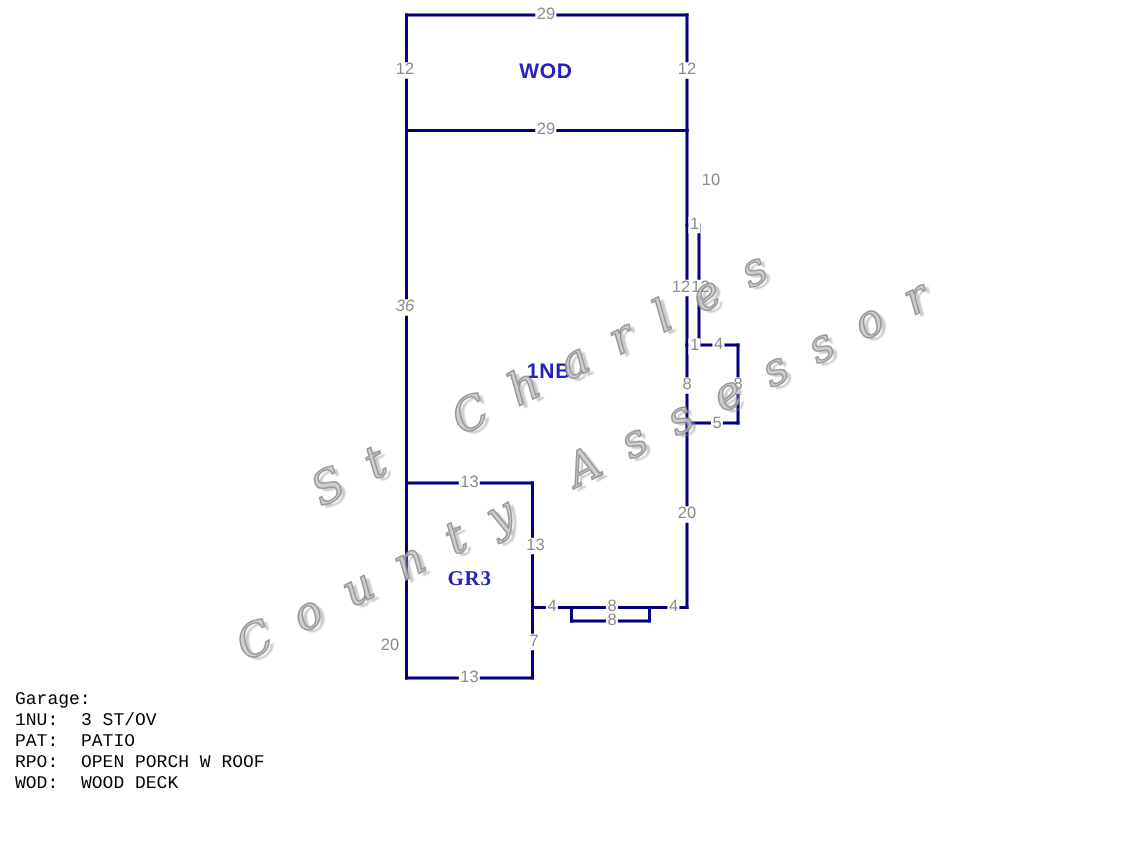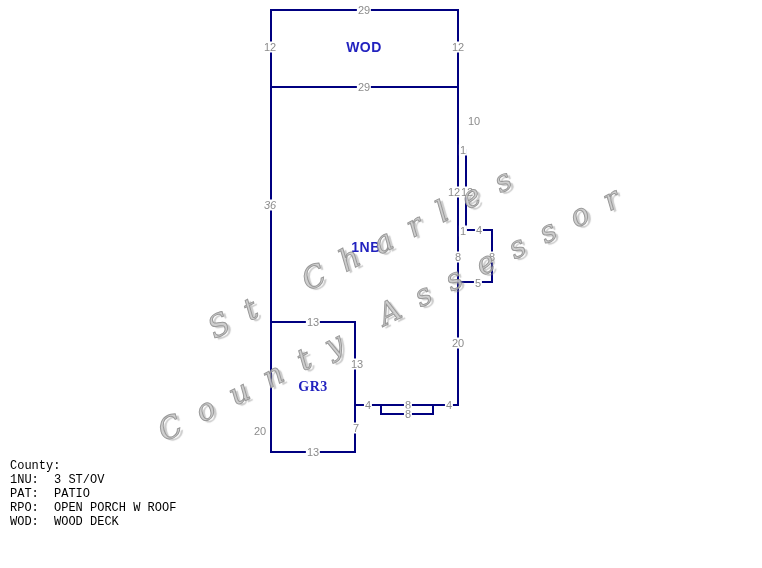--- a/index.html
+++ b/index.html
@@ -129,21 +129,21 @@
       <div class="dim" style="left: 313px; top: 452px;">13</div>
       <div class="dim" style="left: 368px; top: 405px;">4</div>
       <div class="dim" style="left: 408px; top: 405px;">8</div>
       <div class="dim" style="left: 408px; top: 414px;">8</div>
       <div class="dim" style="left: 449px; top: 405px;">4</div>
       <div class="area" style="left: 364px; top: 47px;">WOD</div>
       <div class="area" style="left: 366px; top: 247px;">1NB</div>
       <div class="area" style="left: 313px; top: 387px; font-family: Liberation Serif, serif;">GR3</div>
     </div>
   <div id="legend">
-    <div class="legend-title">County:</div>
+    <div class="legend-title">Garage:</div>
     <div id="legend-rows">
         <div class="legend-row">
           <div class="legend-code">1NU:</div>
           <div class="legend-desc">3 ST/OV</div>
         </div>
         <div class="legend-row">
           <div class="legend-code">PAT:</div>
           <div class="legend-desc">PATIO</div>
         </div>
         <div class="legend-row">

